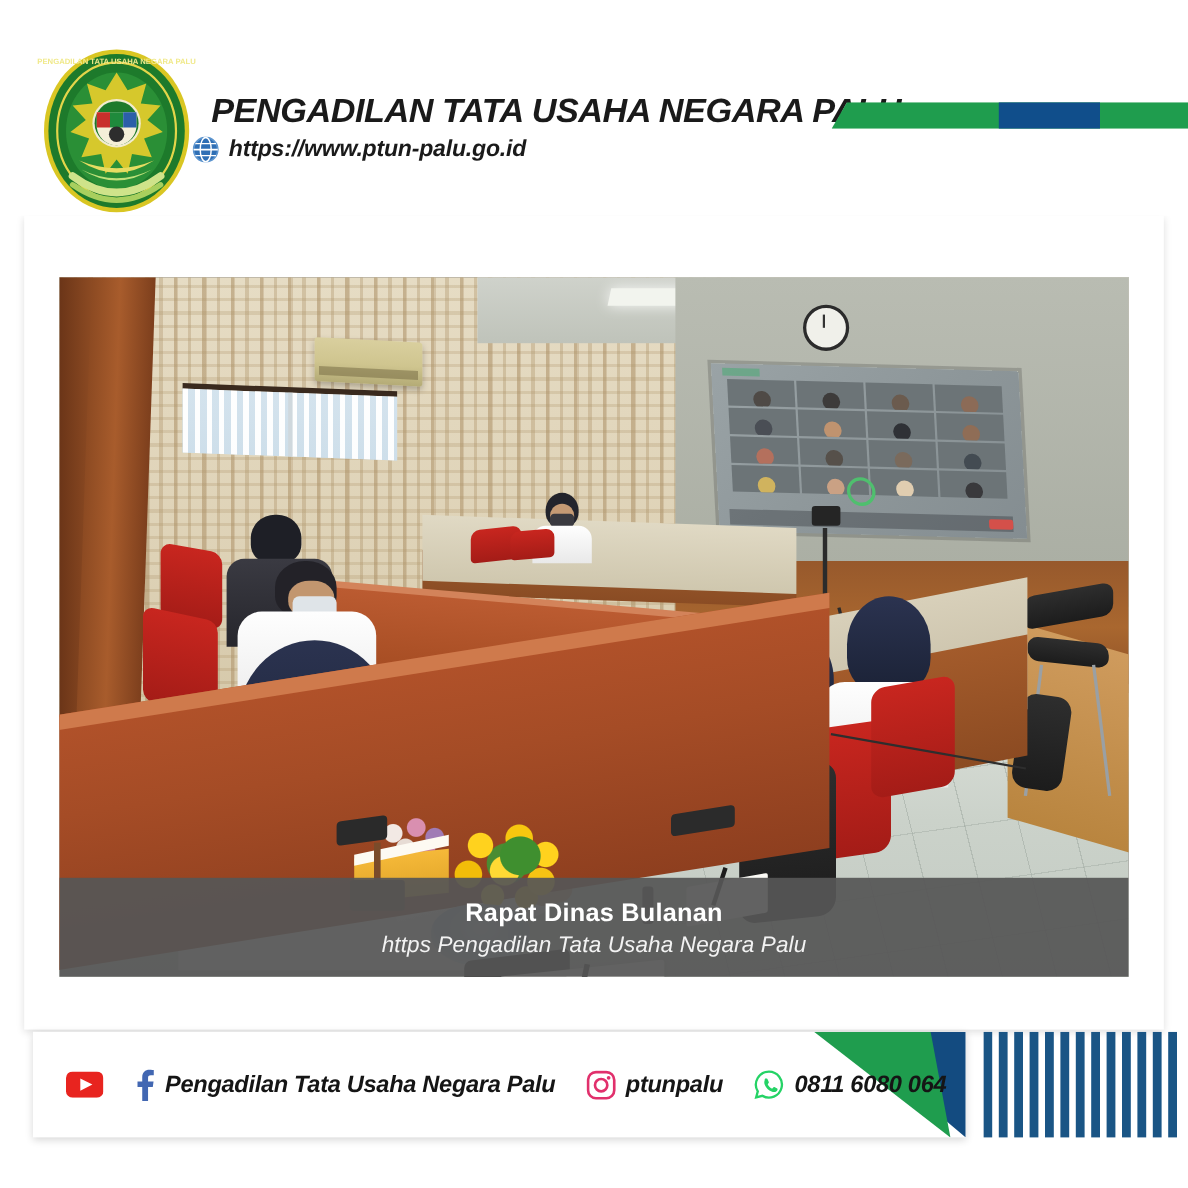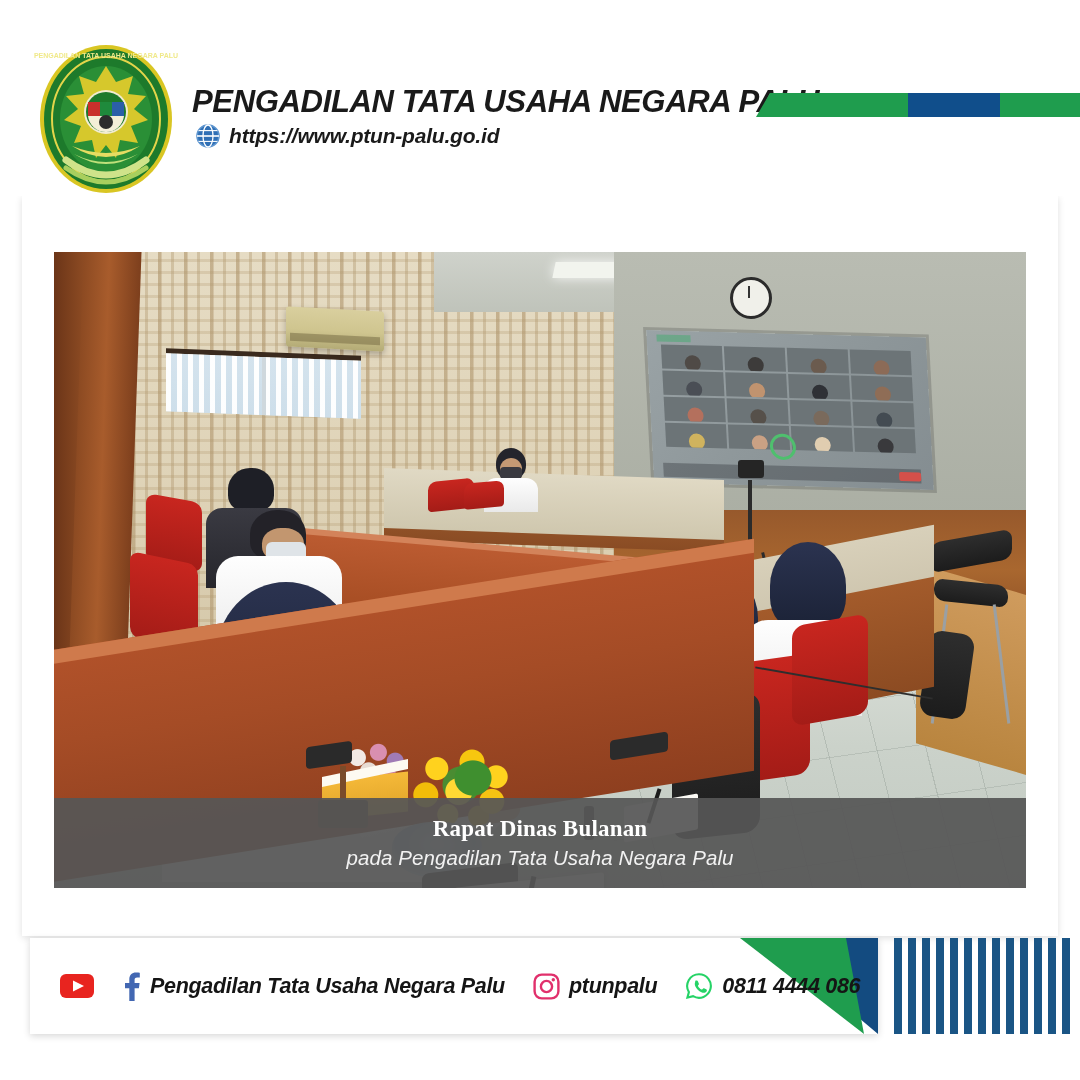--- a/index.html
+++ b/index.html
@@ -48,21 +48,21 @@
     font-weight: bold;
     font-style: italic;
     letter-spacing: -0.4px;
     color: #1a1a1a;
     white-space: nowrap;
     transform: scaleX(1.02);
     transform-origin: left center;
   }
   .url-row {
     position: absolute;
-    left: 196px;
+    left: 175px;
     top: 124px;
     display: flex;
     align-items: center;
     gap: 9px;
   }
   .globe-icon { width: 24px; height: 24px; display: block; }
   .url-text {
     font-family: "Liberation Sans", sans-serif;
     font-size: 21px;
     font-weight: bold;
@@ -405,21 +405,21 @@
 
   
   .caption {
     position:absolute; left:0; bottom:0; width:972px; height:90px;
     background: rgba(86,86,86,0.93);
     display:flex; flex-direction:column; align-items:center; justify-content:center;
     gap:4px;
     z-index: 20;
   }
   .caption-title {
-    font-family:Liberation Serif, serif;
+    font-family:Liberation Sans, sans-serif;
     font-size:23px; font-weight:bold; color:#ffffff; letter-spacing:0.2px;
   }
   .caption-sub {
     font-family:"Liberation Sans", sans-serif;
     font-size:20.5px; font-style:italic; color:#f2f2f2; letter-spacing:0.1px;
   }
 
   
   .footer-card {
     position:absolute; left:30px; top:938px; width:848px; height:96px;
@@ -642,21 +642,21 @@
       <div style="position:absolute;left:472px;top:624px;width:5px;height:52px;background:#1c1c1c;transform:rotate(12deg);"></div>
       <div style="position:absolute;left:570px;top:548px;width:74px;height:36px;background:#fbfaf5;border-radius:2px;transform:skewY(-10deg);"></div>
       <div style="position:absolute;left:598px;top:536px;width:4px;height:36px;background:#1c1c1c;transform:rotate(18deg);"></div>
       <div style="position:absolute;left:286px;top:514px;width:6px;height:40px;background:#7a4b2a;"></div>
       <div style="position:absolute;left:264px;top:548px;width:50px;height:28px;background:#5d3a22;border-radius:3px;"></div>
 
       <div style="position:absolute;left:700px;top:430px;width:180px;height:2px;background:#2e2e2e;transform:rotate(10deg);"></div>
 
       <div class="caption">
         <div class="caption-title">Rapat Dinas Bulanan</div>
-        <div class="caption-sub">pada Pengadilan Tata Usaha Negara Palu</div>
+        <div class="caption-sub">https Pengadilan Tata Usaha Negara Palu</div>
       </div>
     </div>
   </div>
 
   <div class="stripes">
     <svg width="186" height="98" viewBox="0 0 186 98">
       <g fill="#1A5585">
         <rect x="0" y="0" width="8" height="96"></rect>
         <rect x="14" y="0" width="8" height="96"></rect>
         <rect x="28" y="0" width="8" height="96"></rect>
@@ -710,19 +710,19 @@
         <span class="sm-text">ptunpalu</span>
       </div>
 
       <div class="gap-lg"></div>
 
       <div class="sm-item">
         <svg class="wa-icon" viewBox="0 0 28 28">
           <path d="M14 2.2 A11.8 11.8 0 0 0 3.9 20.1 L2.4 25.6 L8.1 24.2 A11.8 11.8 0 1 0 14 2.2 Z" fill="none" stroke="#25D366" stroke-width="2.1"></path>
           <path d="M10.2 9.1 c0.3 -0.6 0.7 -0.6 1 -0.6 h0.8 c0.3 0 0.6 0.1 0.9 0.8 l1 2.4 c0.1 0.3 0.1 0.5 -0.1 0.8 l-0.6 0.8 c-0.2 0.3 -0.3 0.5 -0.1 0.9 c0.6 1.1 1.9 2.6 3.4 3.3 c0.4 0.2 0.6 0.1 0.9 -0.2 l0.8 -0.9 c0.2 -0.3 0.5 -0.3 0.8 -0.2 l2.2 1.1 c0.6 0.3 0.7 0.6 0.7 0.9 c0 0.5 -0.4 1.6 -1.3 2.1 c-0.9 0.6 -2.3 0.8 -4.2 0 c-2.6 -1 -5.1 -3.6 -6.1 -6 c-0.8 -1.9 -0.5 -3.4 -0.1 -4.3 Z" fill="#25D366"></path>
         </svg>
-        <span class="sm-text">0811 4444 086</span>
+        <span class="sm-text">0811 6080 064</span>
       </div>
 
     </div>
   </div>
 
 </div>
 
 </body></html>

